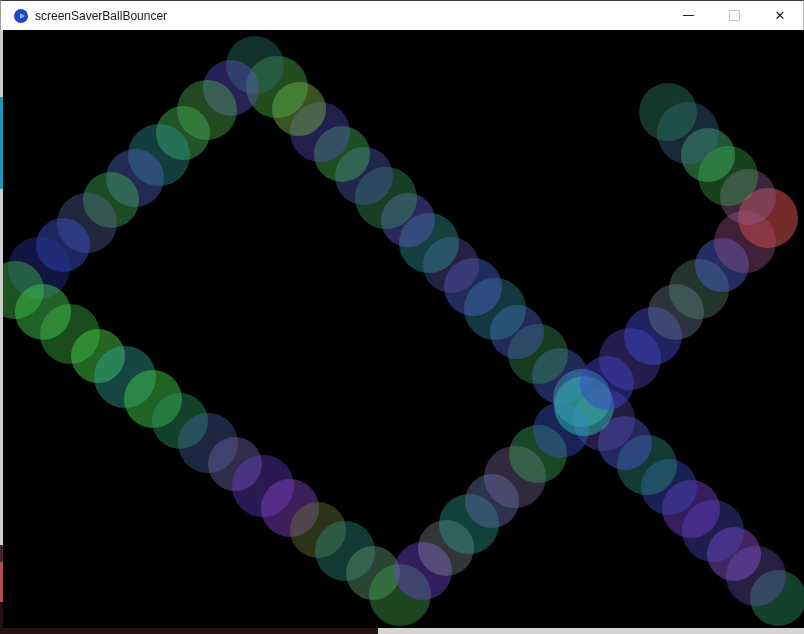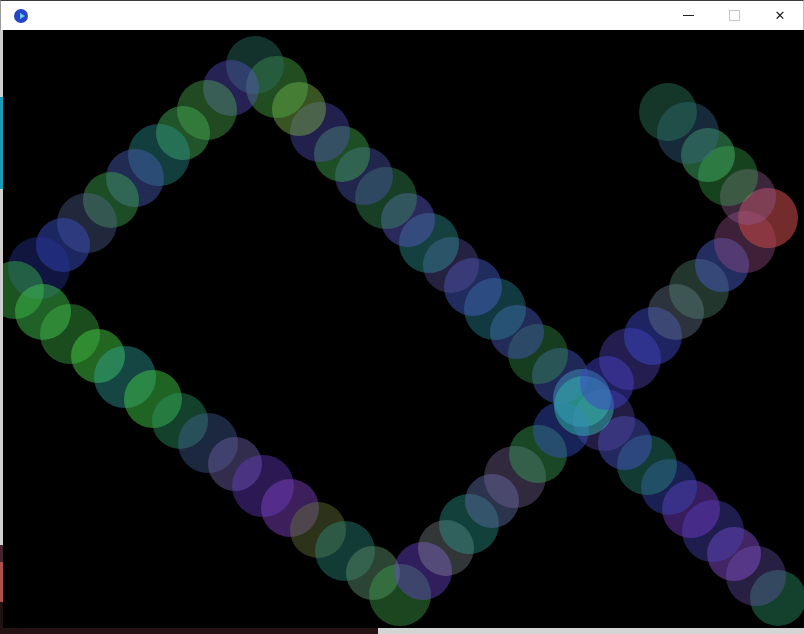--- a/index.html
+++ b/index.html
@@ -127,20 +127,21 @@
       <circle cx="705" cy="125" r="27" fill="#44b86a" fill-opacity="0.48"></circle>
       <circle cx="685" cy="103" r="31" fill="#3a6a8f" fill-opacity="0.4"></circle>
       <circle cx="665" cy="82" r="29" fill="#2d7a5e" fill-opacity="0.45"></circle>
     </svg>
 </div>
 
 <div class="titlebar">
   <div class="app-icon">
     <div class="tri"></div>
   </div>
+  <span class="win-title">screenSaverBallBouncer</span>
   <div class="controls">
     <div class="ctl">
       <span class="glyph-min"></span>
     </div>
     <div class="ctl">
       <span class="glyph-max"></span>
     </div>
     <div class="ctl">
       <span class="glyph-close">✕</span>
     </div>

